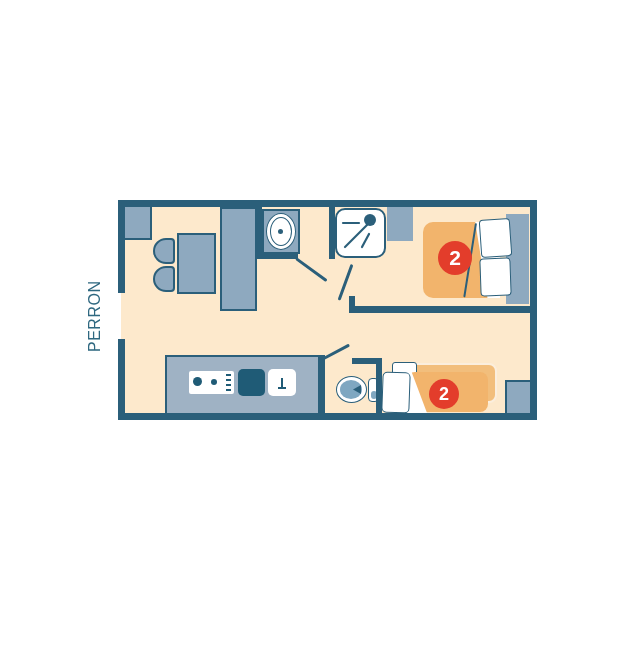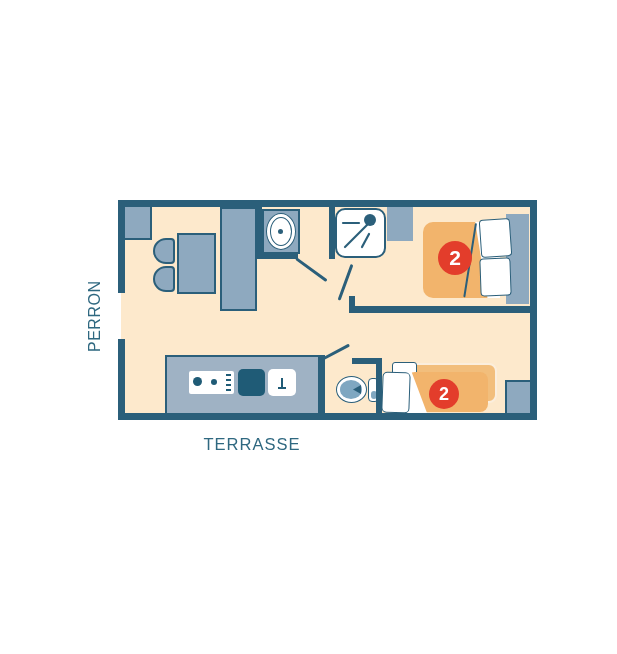--- a/index.html
+++ b/index.html
@@ -101,15 +101,14 @@
   <div class="abs wall" style="left:318px;top:355px;width:7px;height:58px;"></div>
   <div class="abs wall" style="left:352px;top:358px;width:30px;height:6px;"></div>
   <div class="abs wall" style="left:376px;top:358px;width:6px;height:55px;"></div>
 
   <div class="abs doorline" style="left:296px;top:257px;width:38px;transform:rotate(36deg);"></div>
   <div class="abs doorline" style="left:352px;top:263px;width:38px;transform:rotate(110deg);"></div>
   <div class="abs doorline" style="left:322px;top:358px;width:31px;transform:rotate(-28deg);"></div>
 
   <div class="abs plan-label" style="left:86px;top:352px;transform:rotate(-90deg);transform-origin:0 0;font-size:16px;letter-spacing:0.5px;white-space:nowrap;">PERRON</div>
 
-  <div class="abs plan-label" style="left:178px;top:435px;width:148px;text-align:center;font-size:16.5px;letter-spacing:1px;">TERRASSE</div>
 
 </div>
 
 </body></html>

